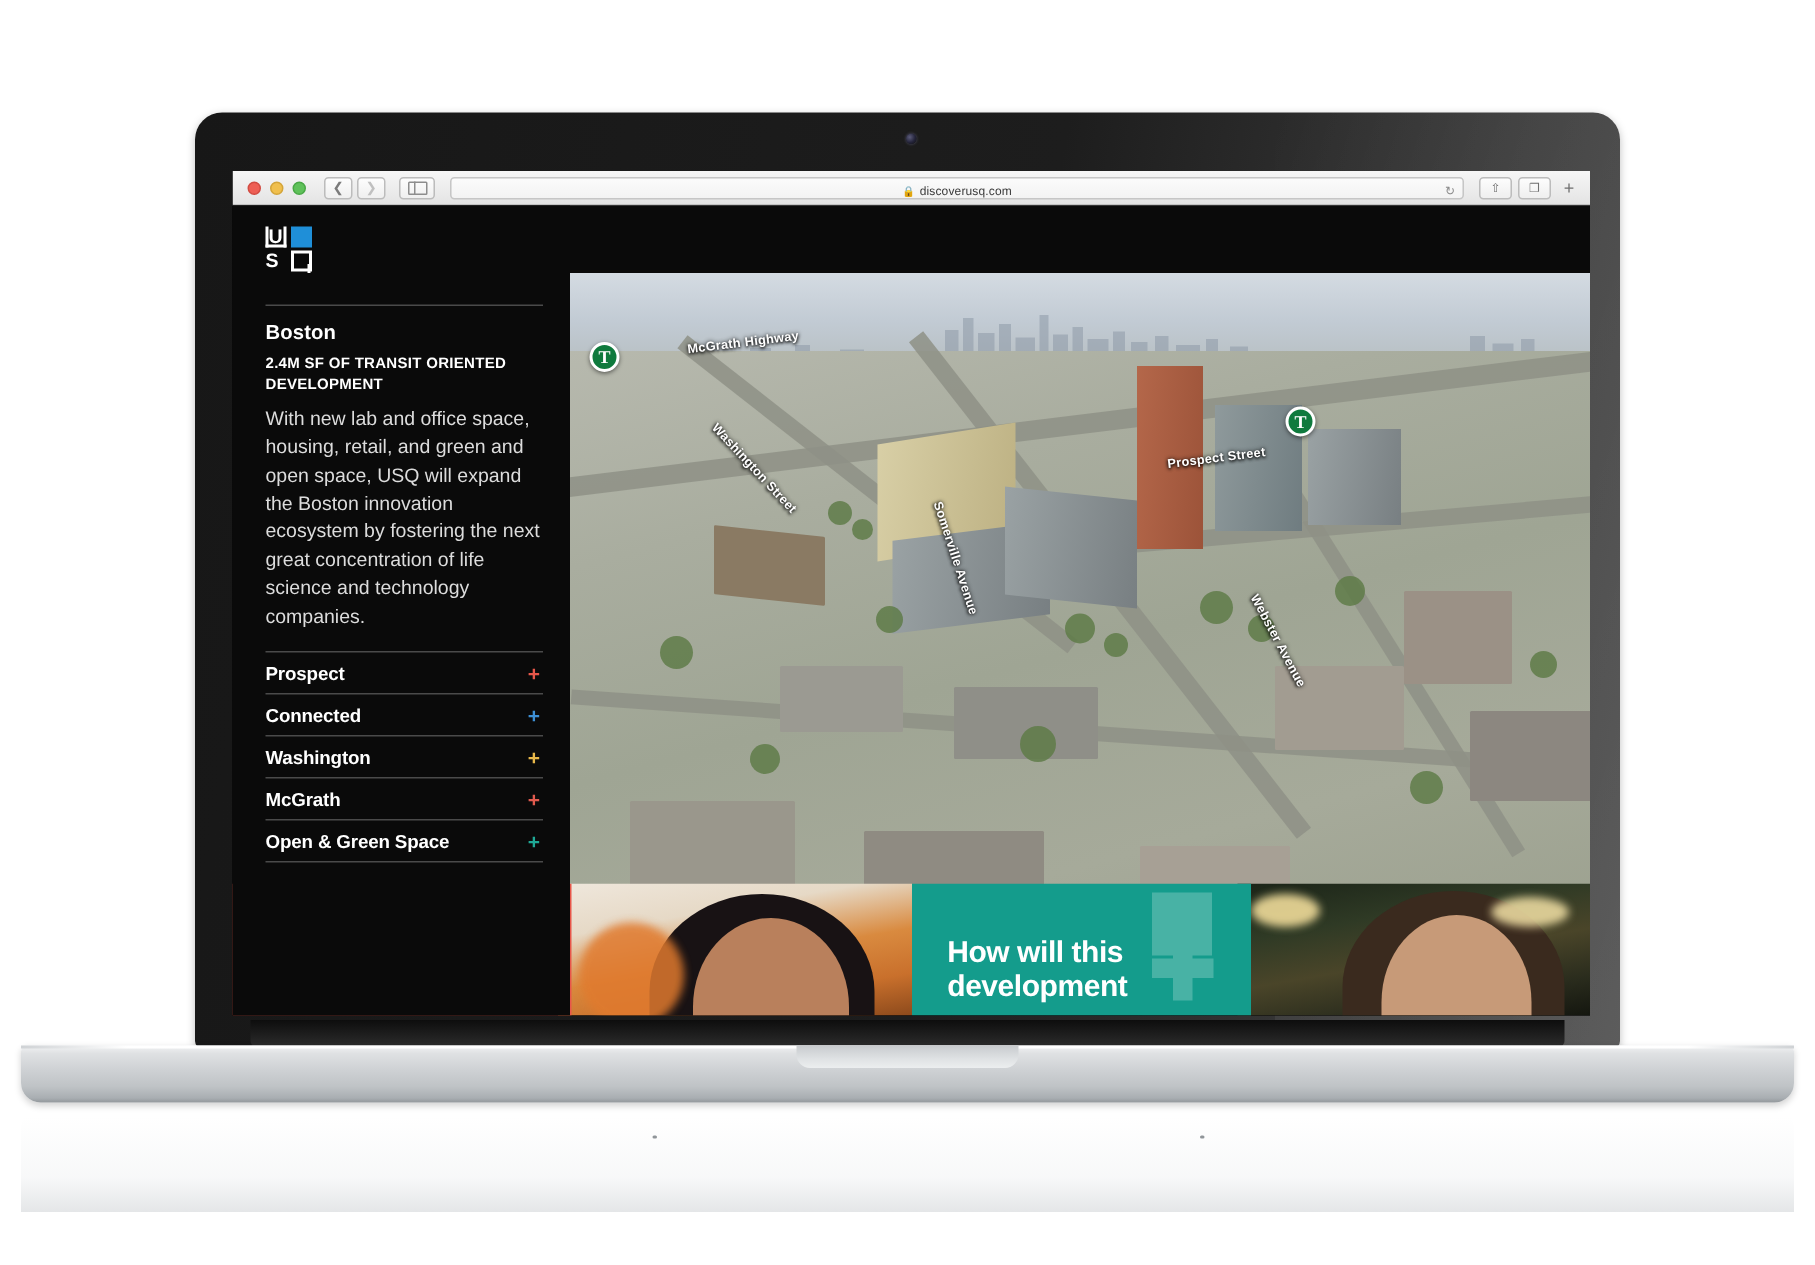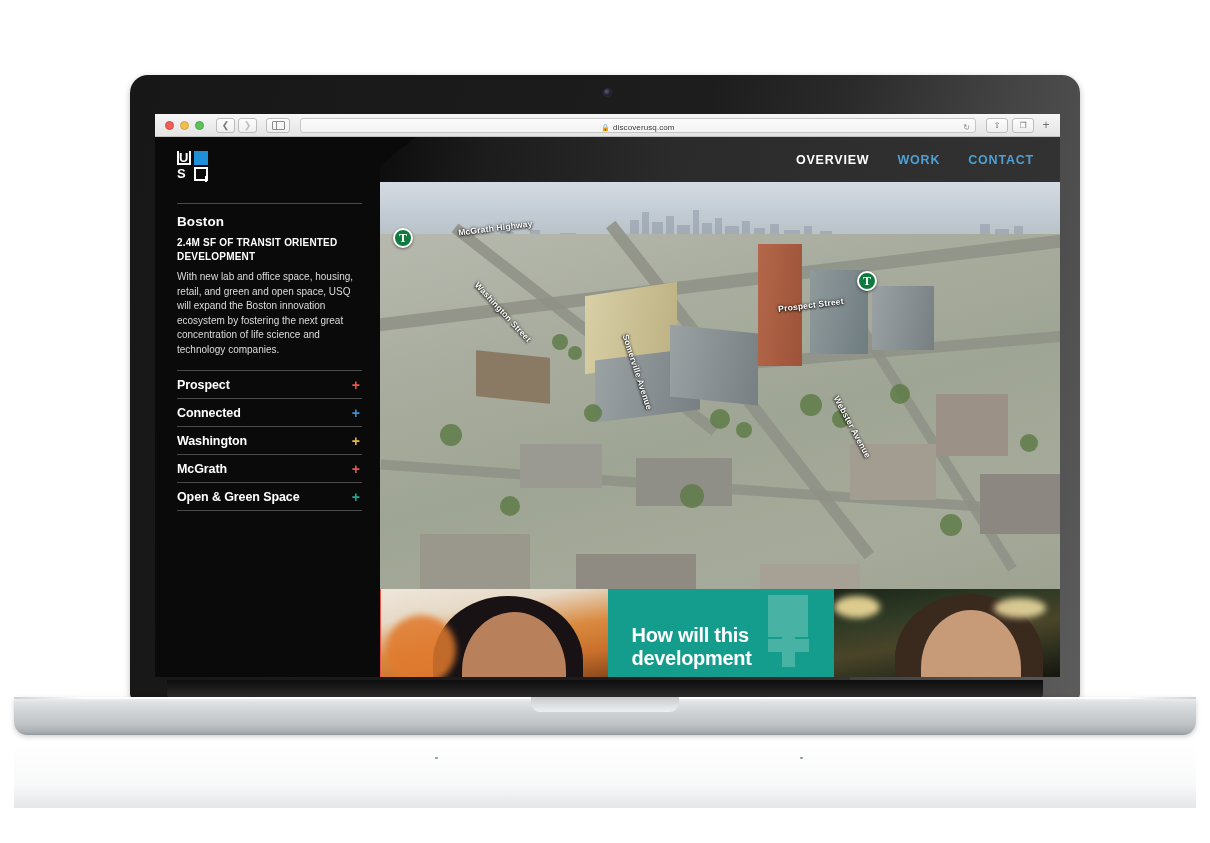--- a/index.html
+++ b/index.html
@@ -110,21 +110,21 @@
              border-bottom:2px solid #fff; border-left:2px solid #fff; border-right:2px solid #fff; }
   .logo .blue { left:17px; top:0; background:#1f8fd8; }
   .logo .s { left:0; top:16px; color:#fff; font-size:13px; font-weight:bold; line-height:13.5px; text-align:left; }
   .logo .q { left:17px; top:16px; border:2px solid #fff; }
   .logo .q::after{ content:""; position:absolute; right:-1px; bottom:-3px; width:2px; height:6px; background:#fff; transform:rotate(0deg); }
 
   .vision { color:#fff; font-size:36px; font-weight:bold; letter-spacing:-.6px; margin-top:12px; }
   .hr { height:1px; background:#4a4a4a; margin:22px 0 10px 0; }
   .proj-title { color:#fff; font-size:13.5px; font-weight:bold; letter-spacing:.1px; }
   .proj-sub { color:#fff; font-size:10px; font-weight:bold; line-height:1.35; letter-spacing:.2px; margin-top:7px; text-transform:uppercase; }
-  .proj-body { color:#dcdcdc; font-size:10px; line-height:1.45; margin-top:7px; }
+  .proj-body { color:#dcdcdc; font-size:13px; line-height:1.45; margin-top:7px; }
 
   .acc { margin-top:13px; }
   .acc-row {
     display:flex; align-items:center; justify-content:space-between;
     border-top:1px solid #4a4a4a; padding:7px 2px 6px 0; cursor:pointer;
   }
   .acc-row:last-child { border-bottom:1px solid #4a4a4a; }
   .acc-label { color:#fff; font-size:12.5px; font-weight:bold; letter-spacing:-.1px; }
   .acc-plus { font-size:14px; font-weight:bold; line-height:1; }
 
@@ -320,25 +320,20 @@
         <div class="maplabel" style="left:78px;top:41px;transform:rotate(-7deg);">McGrath Highway</div>
         <div class="maplabel" style="left:84px;top:125px;transform:rotate(47deg);">Washington Street</div>
         <div class="maplabel" style="left:218px;top:185px;transform:rotate(72deg);">Somerville Avenue</div>
         <div class="maplabel" style="left:398px;top:118px;transform:rotate(-7deg);">Prospect Street</div>
         <div class="maplabel" style="left:438px;top:240px;transform:rotate(62deg);">Webster Avenue</div>
 
         <div class="tmark" style="left:13px;top:46px;">T</div>
         <div class="tmark" style="left:477px;top:89px;">T</div>
       </div>
 
-      <div class="topnav">
-        <div class="nav-link active">OVERVIEW</div>
-        <div class="nav-link">WORK</div>
-        <div class="nav-link">CONTACT</div>
-      </div>
 
       <div class="sidebar">
         <div class="logo">
           <div class="cell u">U</div>
           <div class="cell blue"></div>
           <div class="cell s">S</div>
           <div class="cell q"></div>
         </div>
 
         <div class="hr"></div>

